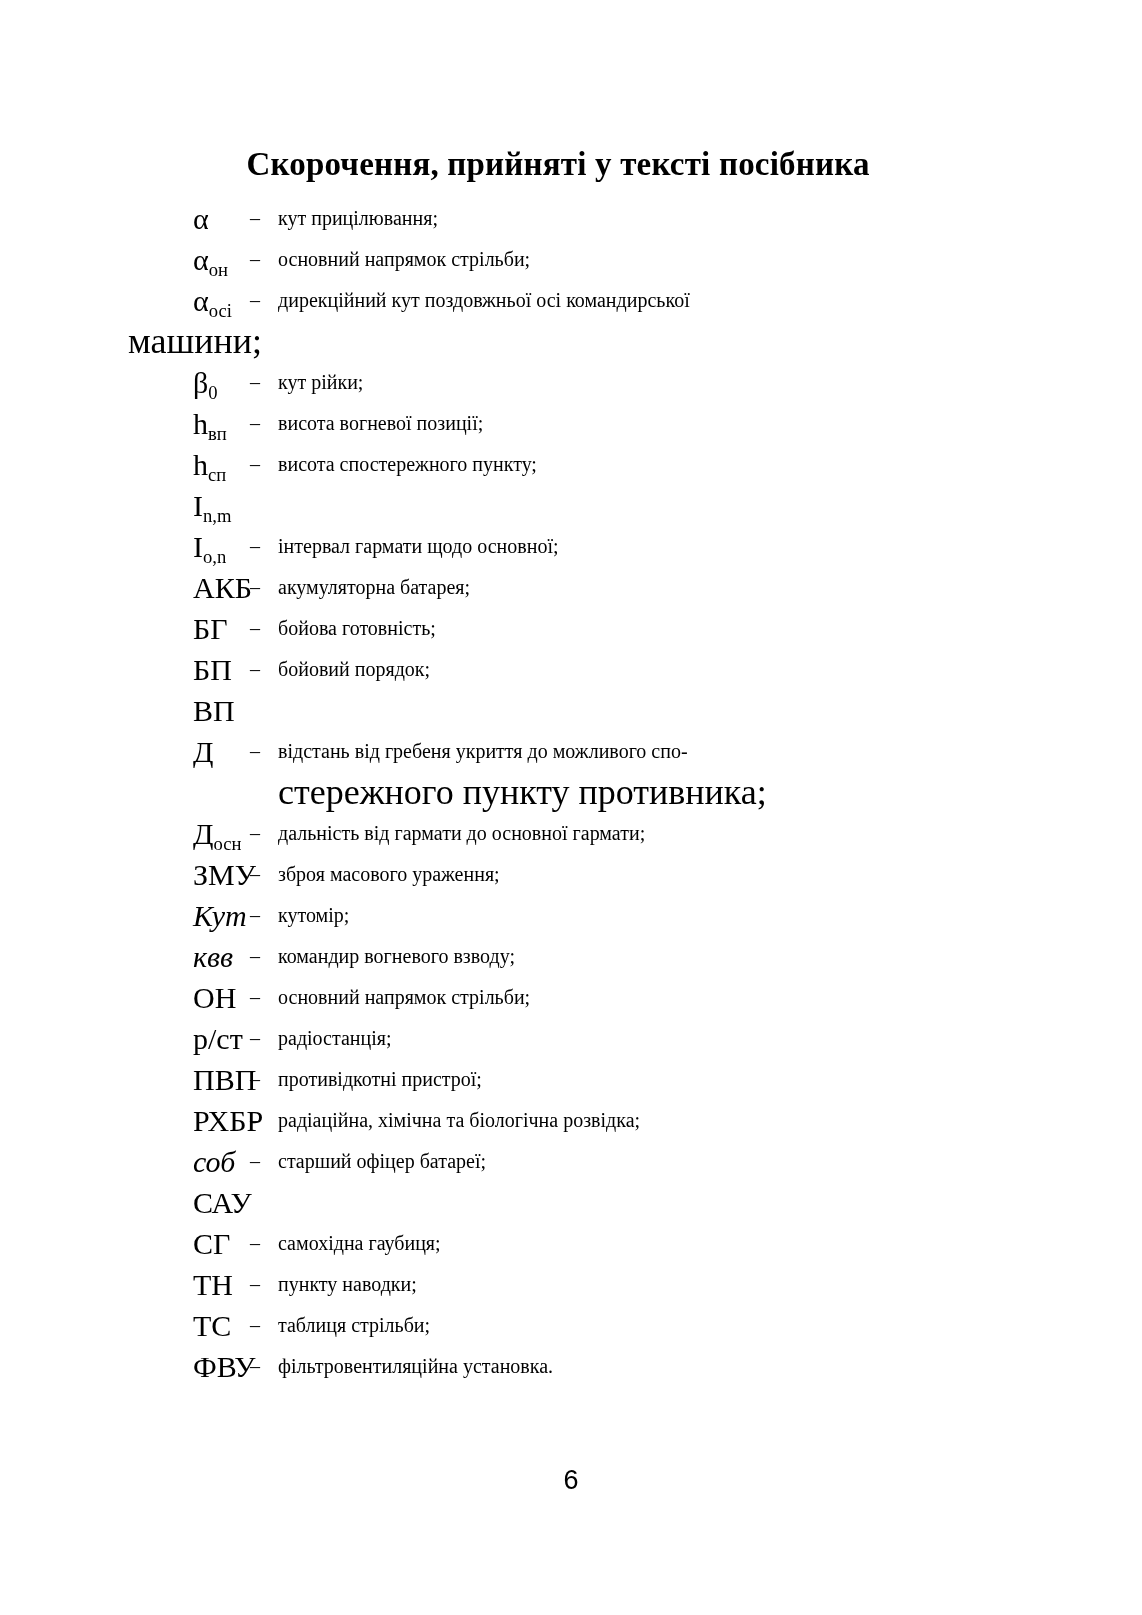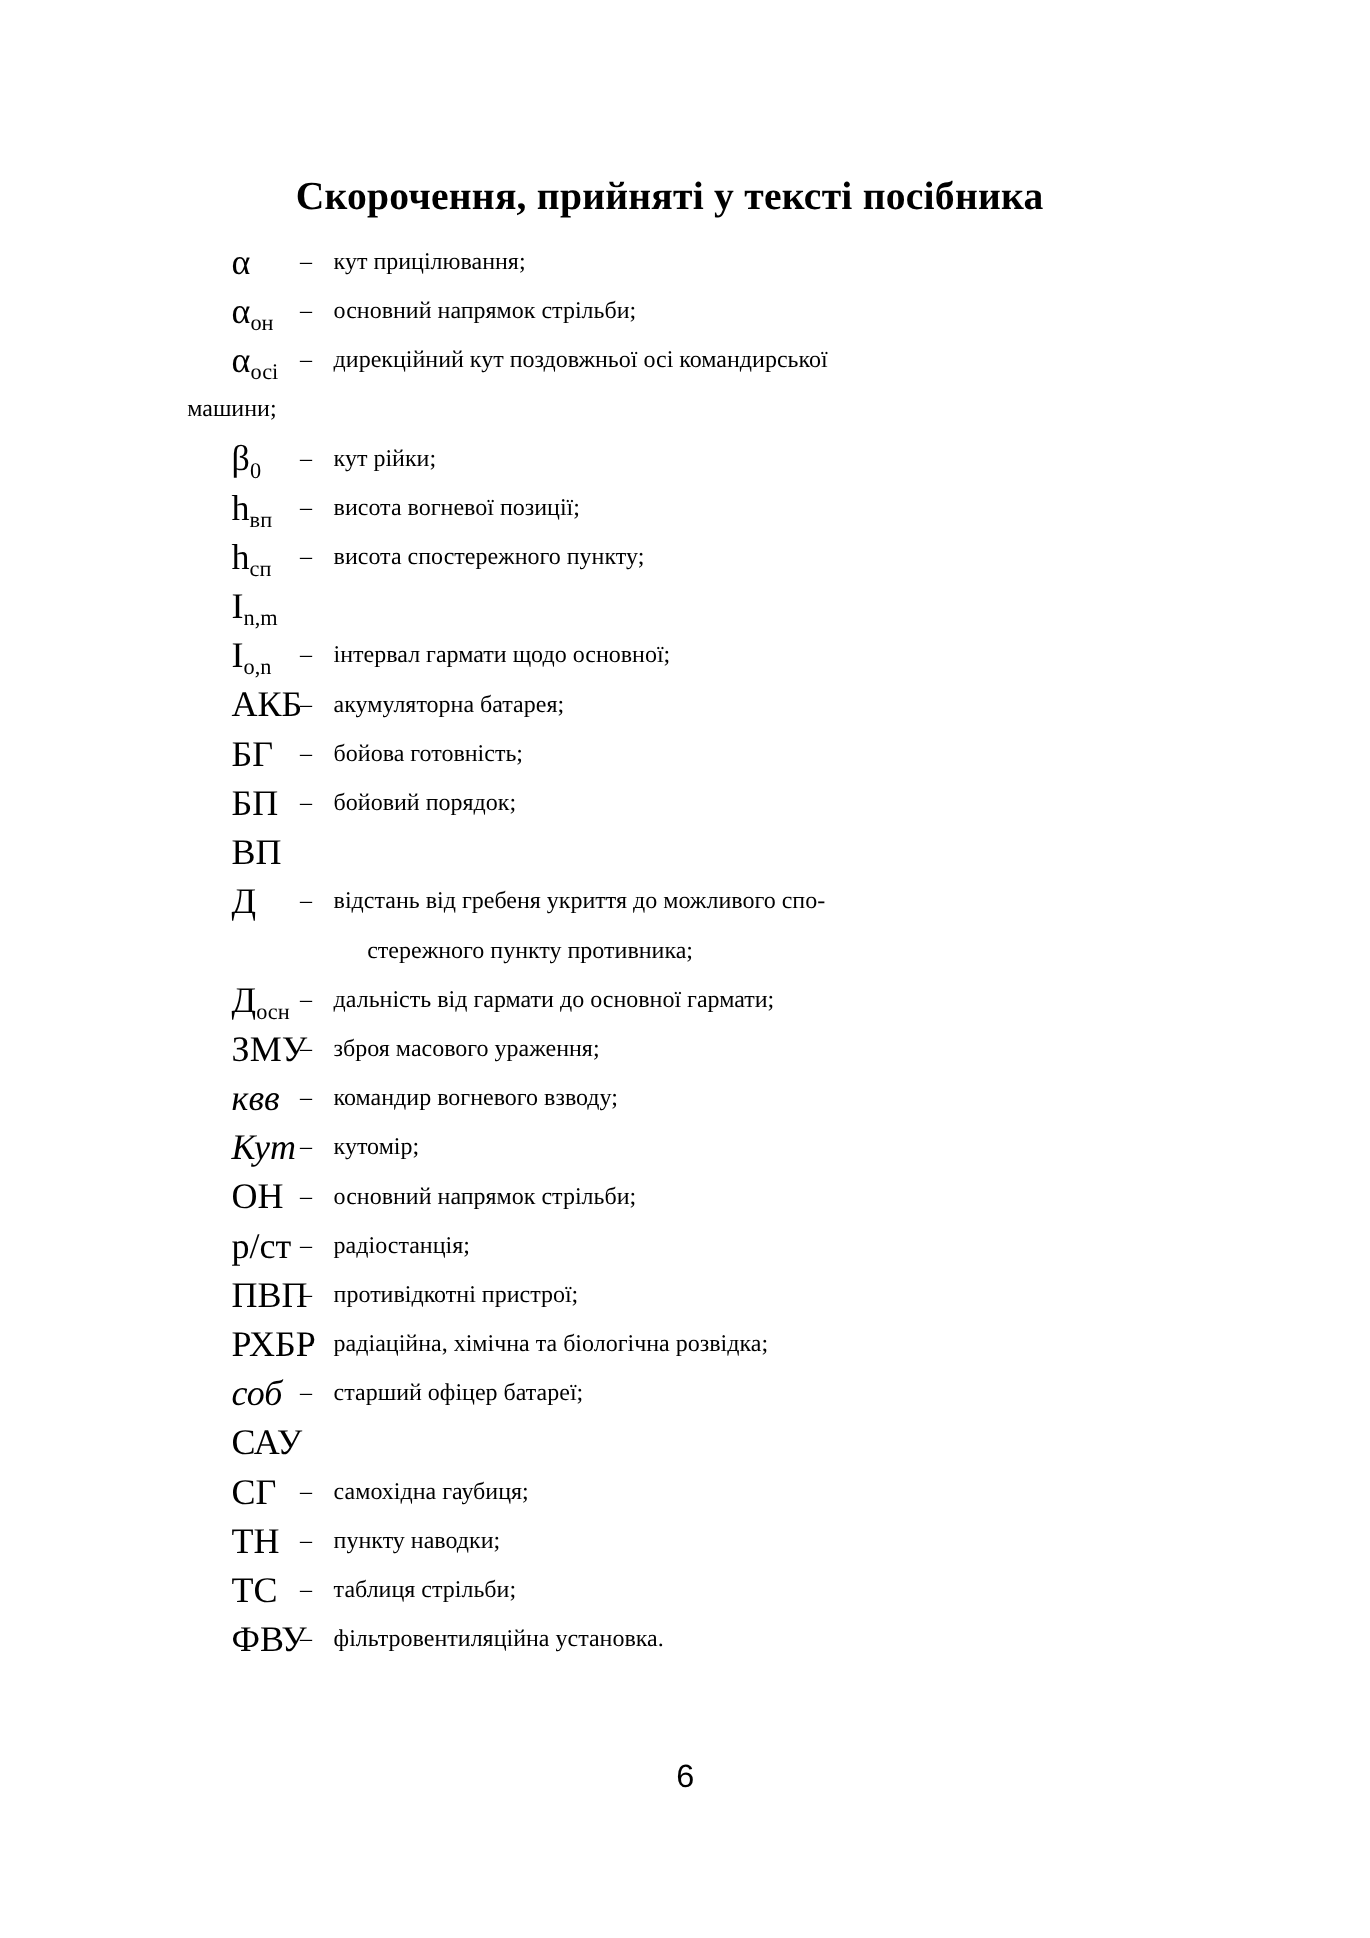--- a/index.html
+++ b/index.html
@@ -83,23 +83,22 @@
   .desc .dash {
     display: inline-block;
     width: 28px;
   }
 
   
   .cont-line {
     position: relative;
     height: 41px;
     line-height: 41px;
-    font-size: 20px;
-    white-space: nowrap;
-    margin-left: 28px;
+    font-size: 36px;
+    white-space: nowrap;
   }
   .cont-line.flush {
     padding-left: 0px;
   }
   .cont-line.indent {
     padding-left: 150px;
   }
 
   .page-number {
     position: absolute;
@@ -174,28 +173,28 @@
       <div class="cont-line indent">стережного пункту противника;</div>
       <div class="abbr-row">
         <span class="term"><span>Д</span><sub>осн</sub></span>
         <span class="desc"><span class="dash">–</span><span>дальність від гармати до основної гармати;</span></span>
       </div>
       <div class="abbr-row">
         <span class="term"><span>ЗМУ</span></span>
         <span class="desc"><span class="dash">–</span><span>зброя масового ураження;</span></span>
       </div>
       <div class="abbr-row">
+        <span class="term italic"><span>Кут</span></span>
+        <span class="desc"><span class="dash">–</span><span>кутомір;</span></span>
+      </div>
+      <div class="abbr-row">
         <span class="term italic"><span>квв</span></span>
         <span class="desc"><span class="dash">–</span><span>командир вогневого взводу;</span></span>
       </div>
       <div class="abbr-row">
-        <span class="term italic"><span>Кут</span></span>
-        <span class="desc"><span class="dash">–</span><span>кутомір;</span></span>
-      </div>
-      <div class="abbr-row">
         <span class="term"><span>ОН</span></span>
         <span class="desc"><span class="dash">–</span><span>основний напрямок стрільби;</span></span>
       </div>
       <div class="abbr-row">
         <span class="term"><span>р/ст</span></span>
         <span class="desc"><span class="dash">–</span><span>радіостанція;</span></span>
       </div>
       <div class="abbr-row">
         <span class="term"><span>ПВП</span></span>
         <span class="desc"><span class="dash">–</span><span>противідкотні пристрої;</span></span>

